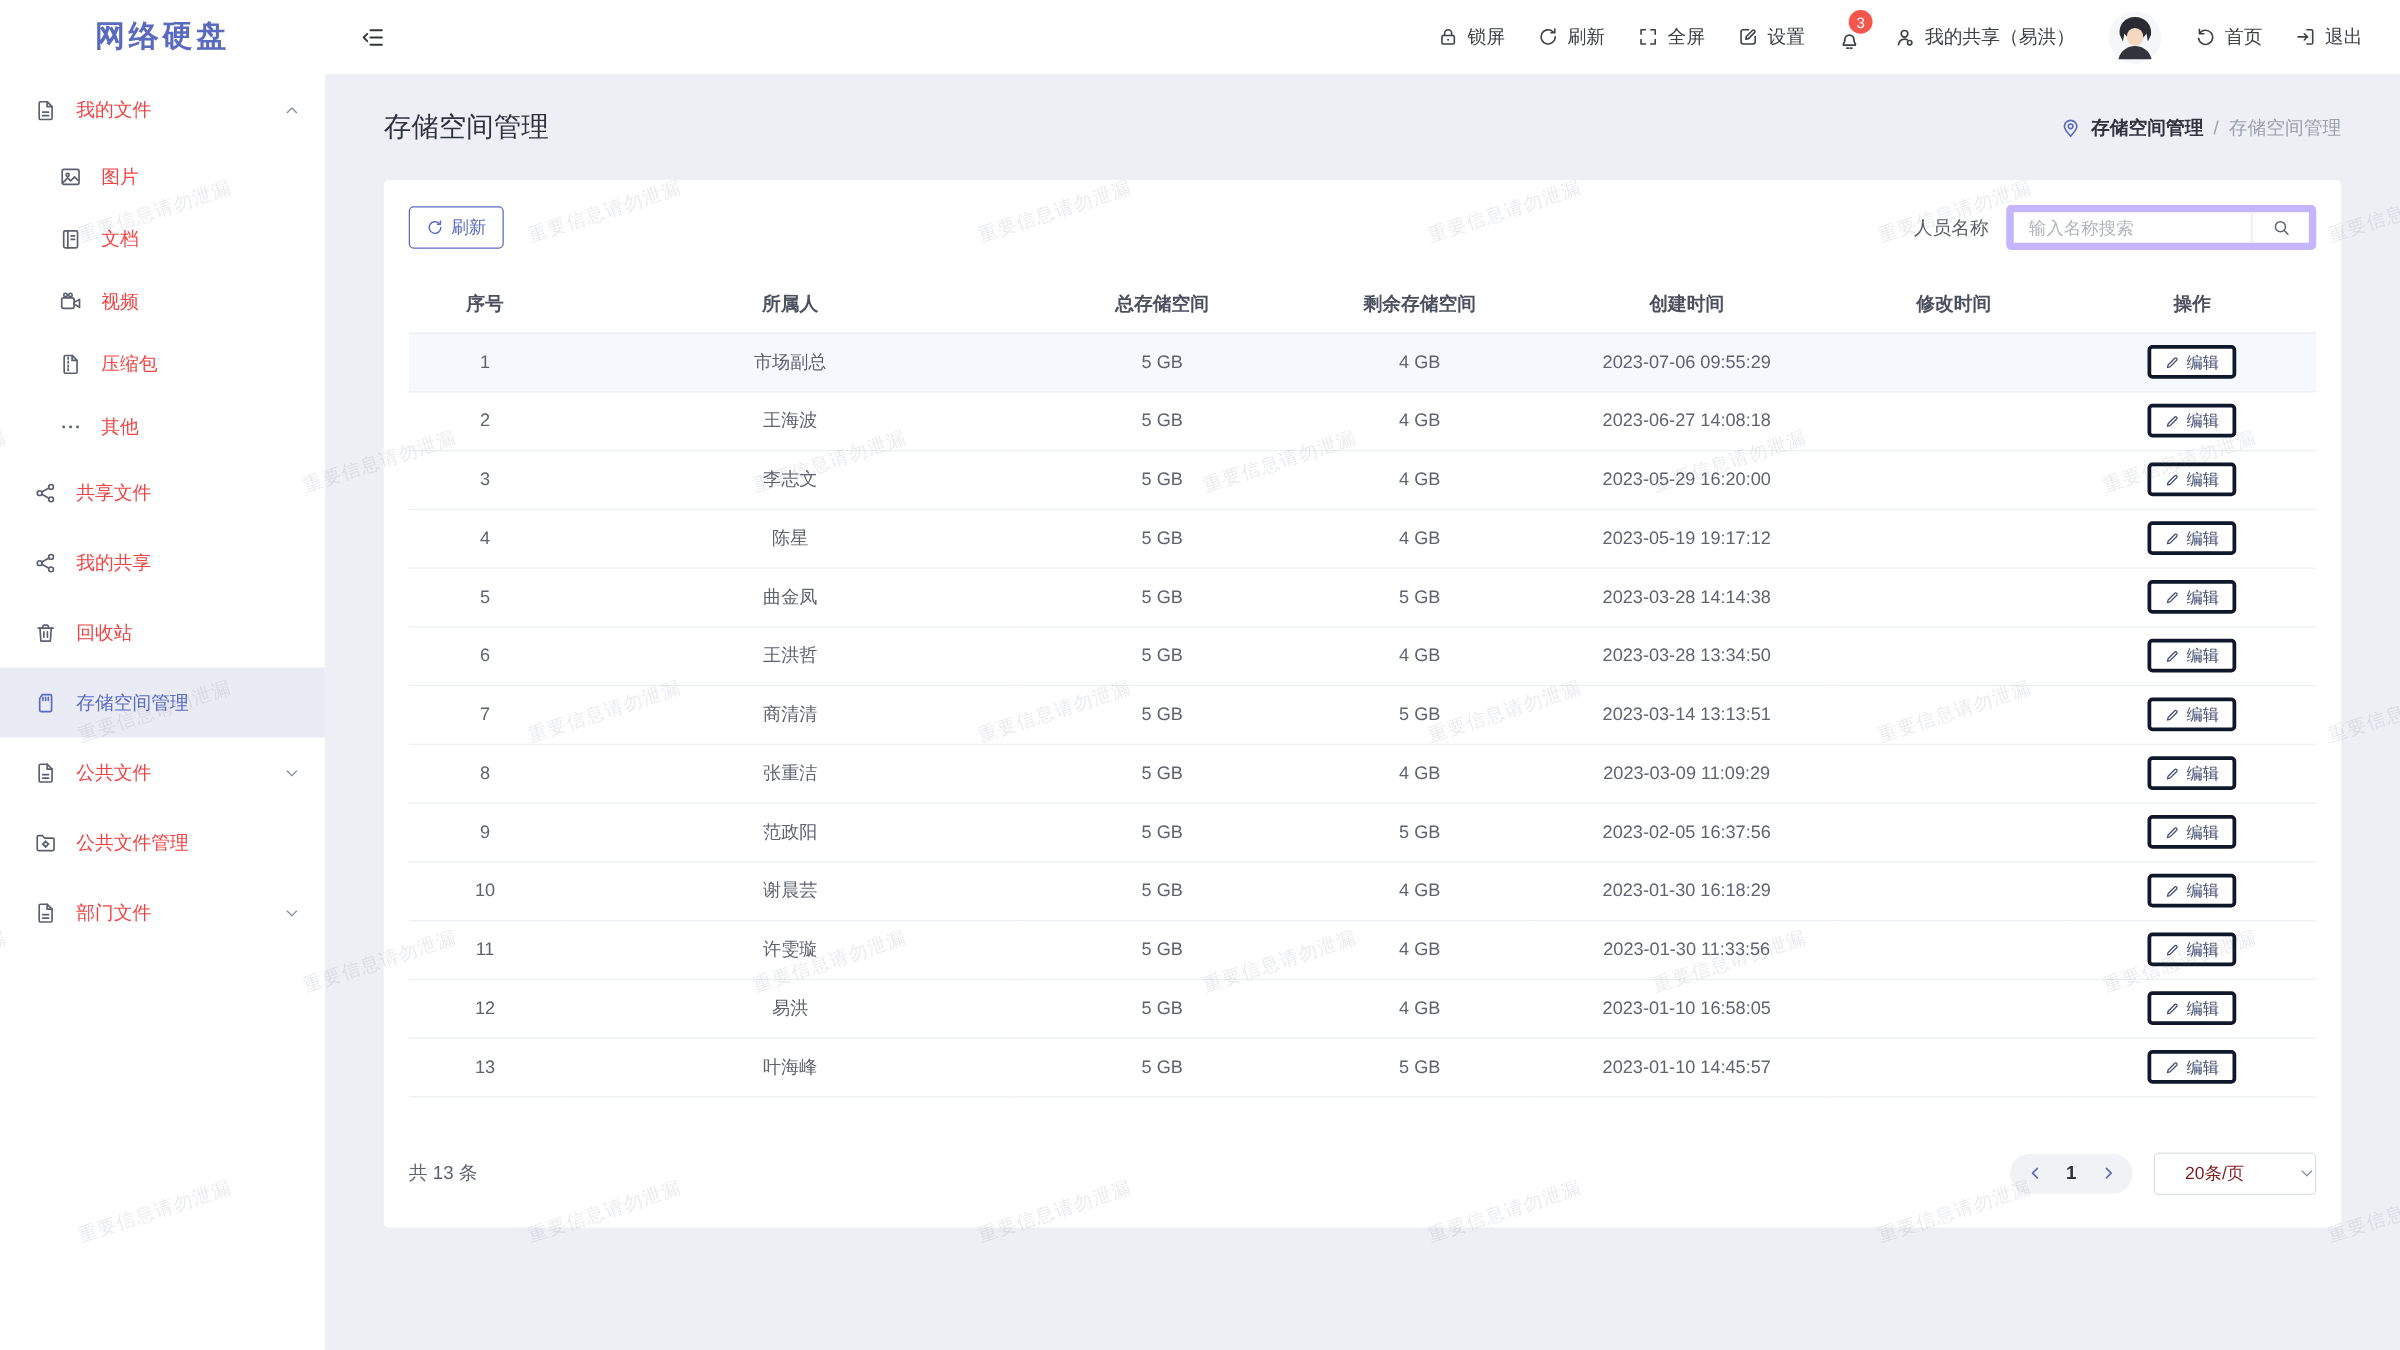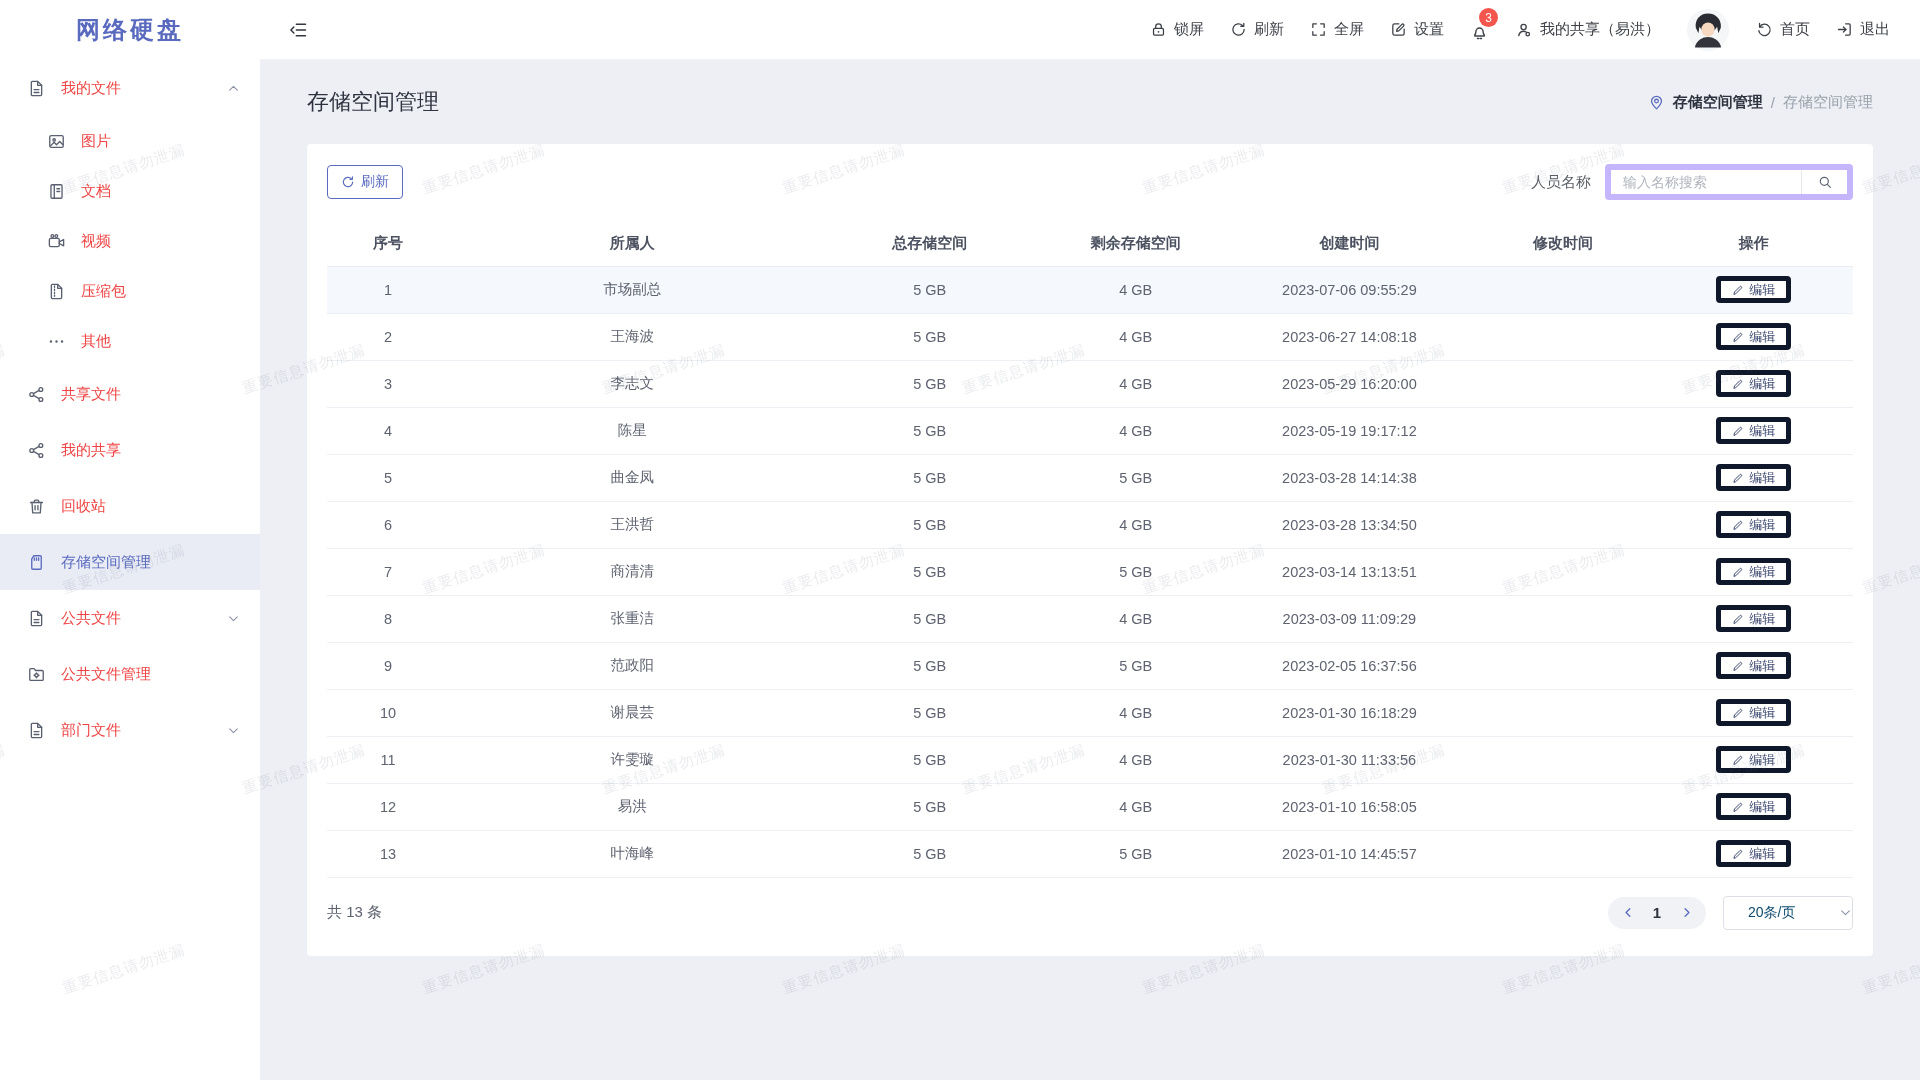--- a/index.html
+++ b/index.html
@@ -47,30 +47,30 @@
   .search-group { display:flex; align-items:center; height:36px; border:6px solid #c4b5fd; border-radius:4px; background:#fff; overflow:hidden; }
   .search-input { border:none; outline:none; width:190px; height:34px; padding:0 12px; font-size:14px; color:#333; font-family:inherit; }
   .search-input::placeholder { color:#b0b4bc; }
   .search-btn { width:46px; height:36px; background:#fff; border:none; border-left:1px solid #e4e7ec; display:flex; align-items:center; justify-content:center; color:#5f6672; cursor:pointer; }
 
   table { width:100%; border-collapse:collapse; table-layout:fixed; }
   col.c-no{width:8%} col.c-owner{width:24%} col.c-total{width:15%} col.c-remain{width:12%} col.c-created{width:16%} col.c-modified{width:12%} col.c-actions{width:13%}
   th { height:44px; font-size:15px; color:#4c5160; font-weight:600; border-bottom:1px solid #e9ecf2; text-align:center; }
   td { height:47px; font-size:14.5px; color:#5f6370; border-bottom:1px solid #eceff4; text-align:center; }
   tr.hl td { background:#f5f8fd; }
-  .edit-btn { display:inline-flex; align-items:center; gap:5px; border:5px solid #0f172a; color:#3e4a70; background:#fff; border-radius:4px; height:27px; padding:0 11px; font-size:13px; cursor:pointer; font-family:inherit; }
+  .edit-btn { display:inline-flex; align-items:center; gap:5px; border:3px solid #0f172a; color:#3e4a70; background:#fff; border-radius:4px; height:27px; padding:0 11px; font-size:13px; cursor:pointer; font-family:inherit; }
   .edit-btn .pen { display:flex; }
 
-  .table-footer { margin-top:18px; display:flex; align-items:center; justify-content:space-between; }
+  .table-footer { margin-top:44px; display:flex; align-items:center; justify-content:space-between; }
   .total-count { font-size:15px; color:#5f6370; }
   .pager { display:flex; align-items:center; gap:17px; }
   .page-pill { display:flex; align-items:center; background:#f0f2f5; border-radius:16px; height:32px; padding:0 6px; }
   .page-pill .pg-btn { width:28px; height:32px; display:flex; align-items:center; justify-content:center; color:#5a6bbf; cursor:pointer; }
   .page-pill .pg-num { width:30px; text-align:center; font-size:15px; font-weight:bold; color:#2f3340; cursor:pointer; }
-  .size-select { width:130px; height:34px; border:1px solid #dcdfe6; border-radius:4px; background:#fff; display:flex; align-items:center; justify-content:space-between; padding:0 0 0 24px; font-size:14px; color:#0c4a6e; cursor:pointer; }
+  .size-select { width:130px; height:34px; border:1px solid #dcdfe6; border-radius:4px; background:#fff; display:flex; align-items:center; justify-content:space-between; padding:0 0 0 24px; font-size:14px; color:#7f1d1d; cursor:pointer; }
   .size-select .chev { color:#8b93a6; display:flex; }
 
   
   #watermark { position:fixed; left:0; top:0; width:1920px; height:1080px; pointer-events:none; z-index:30; overflow:hidden; }
   #watermark span { position:absolute; transform:rotate(-18deg); font-size:15px; color:rgba(96,104,122,0.13); white-space:nowrap; letter-spacing:1px; }
 </style>
 </head>
 <body>
 
 <div class="layout">

